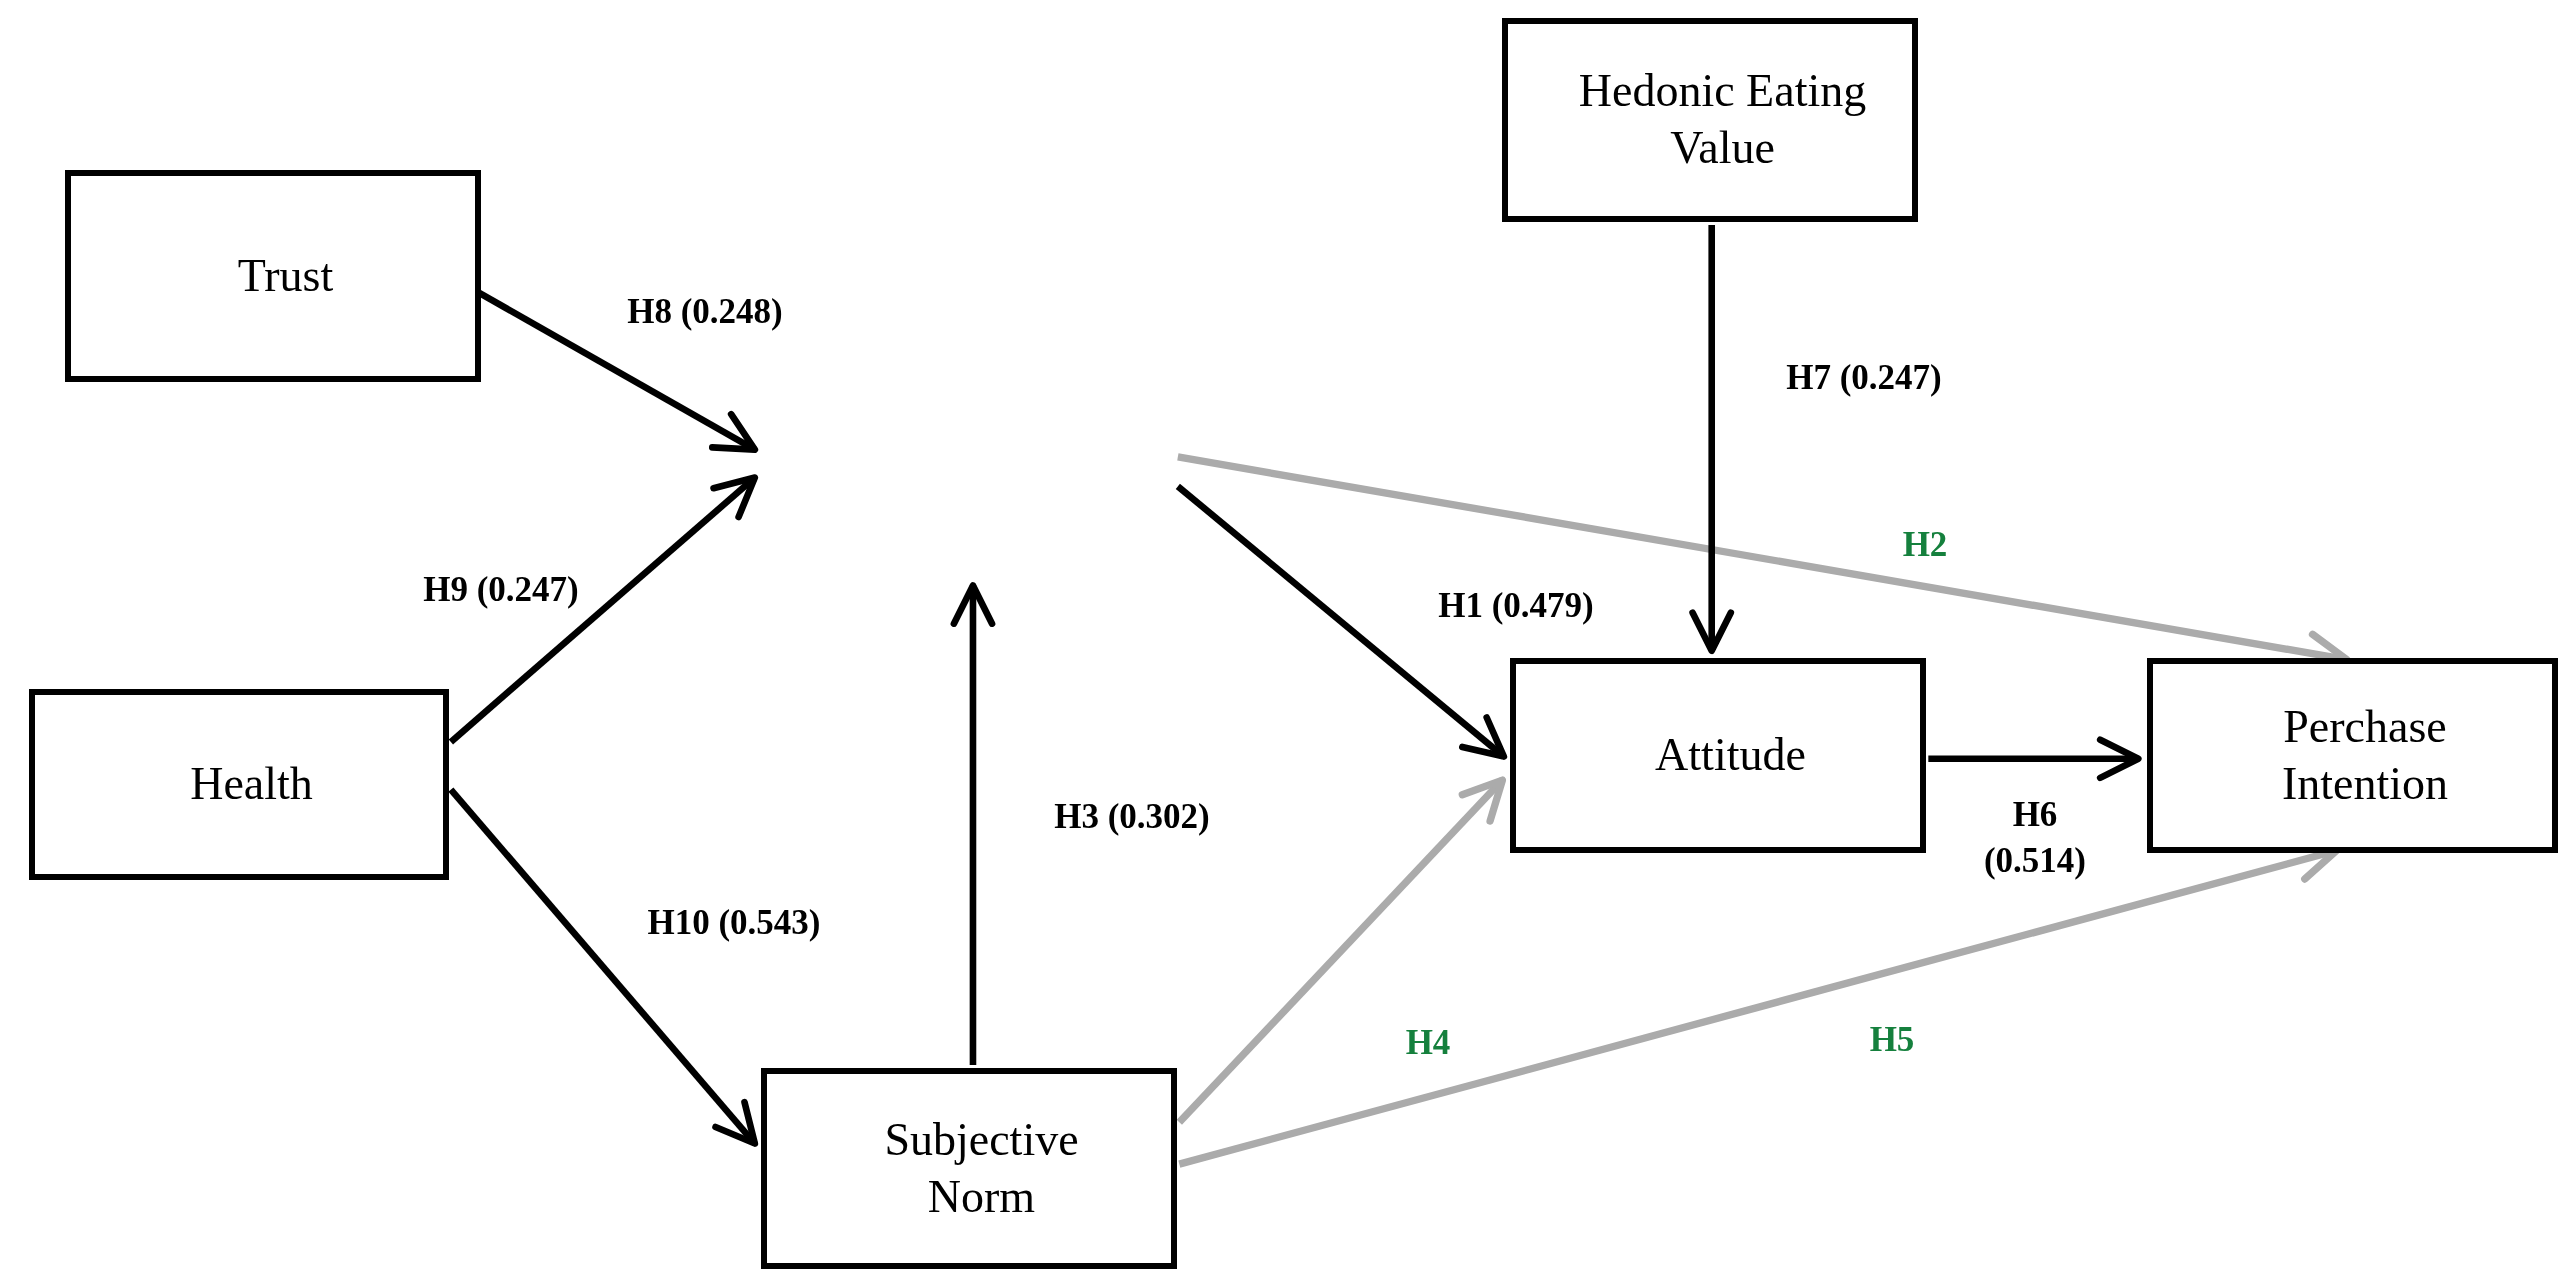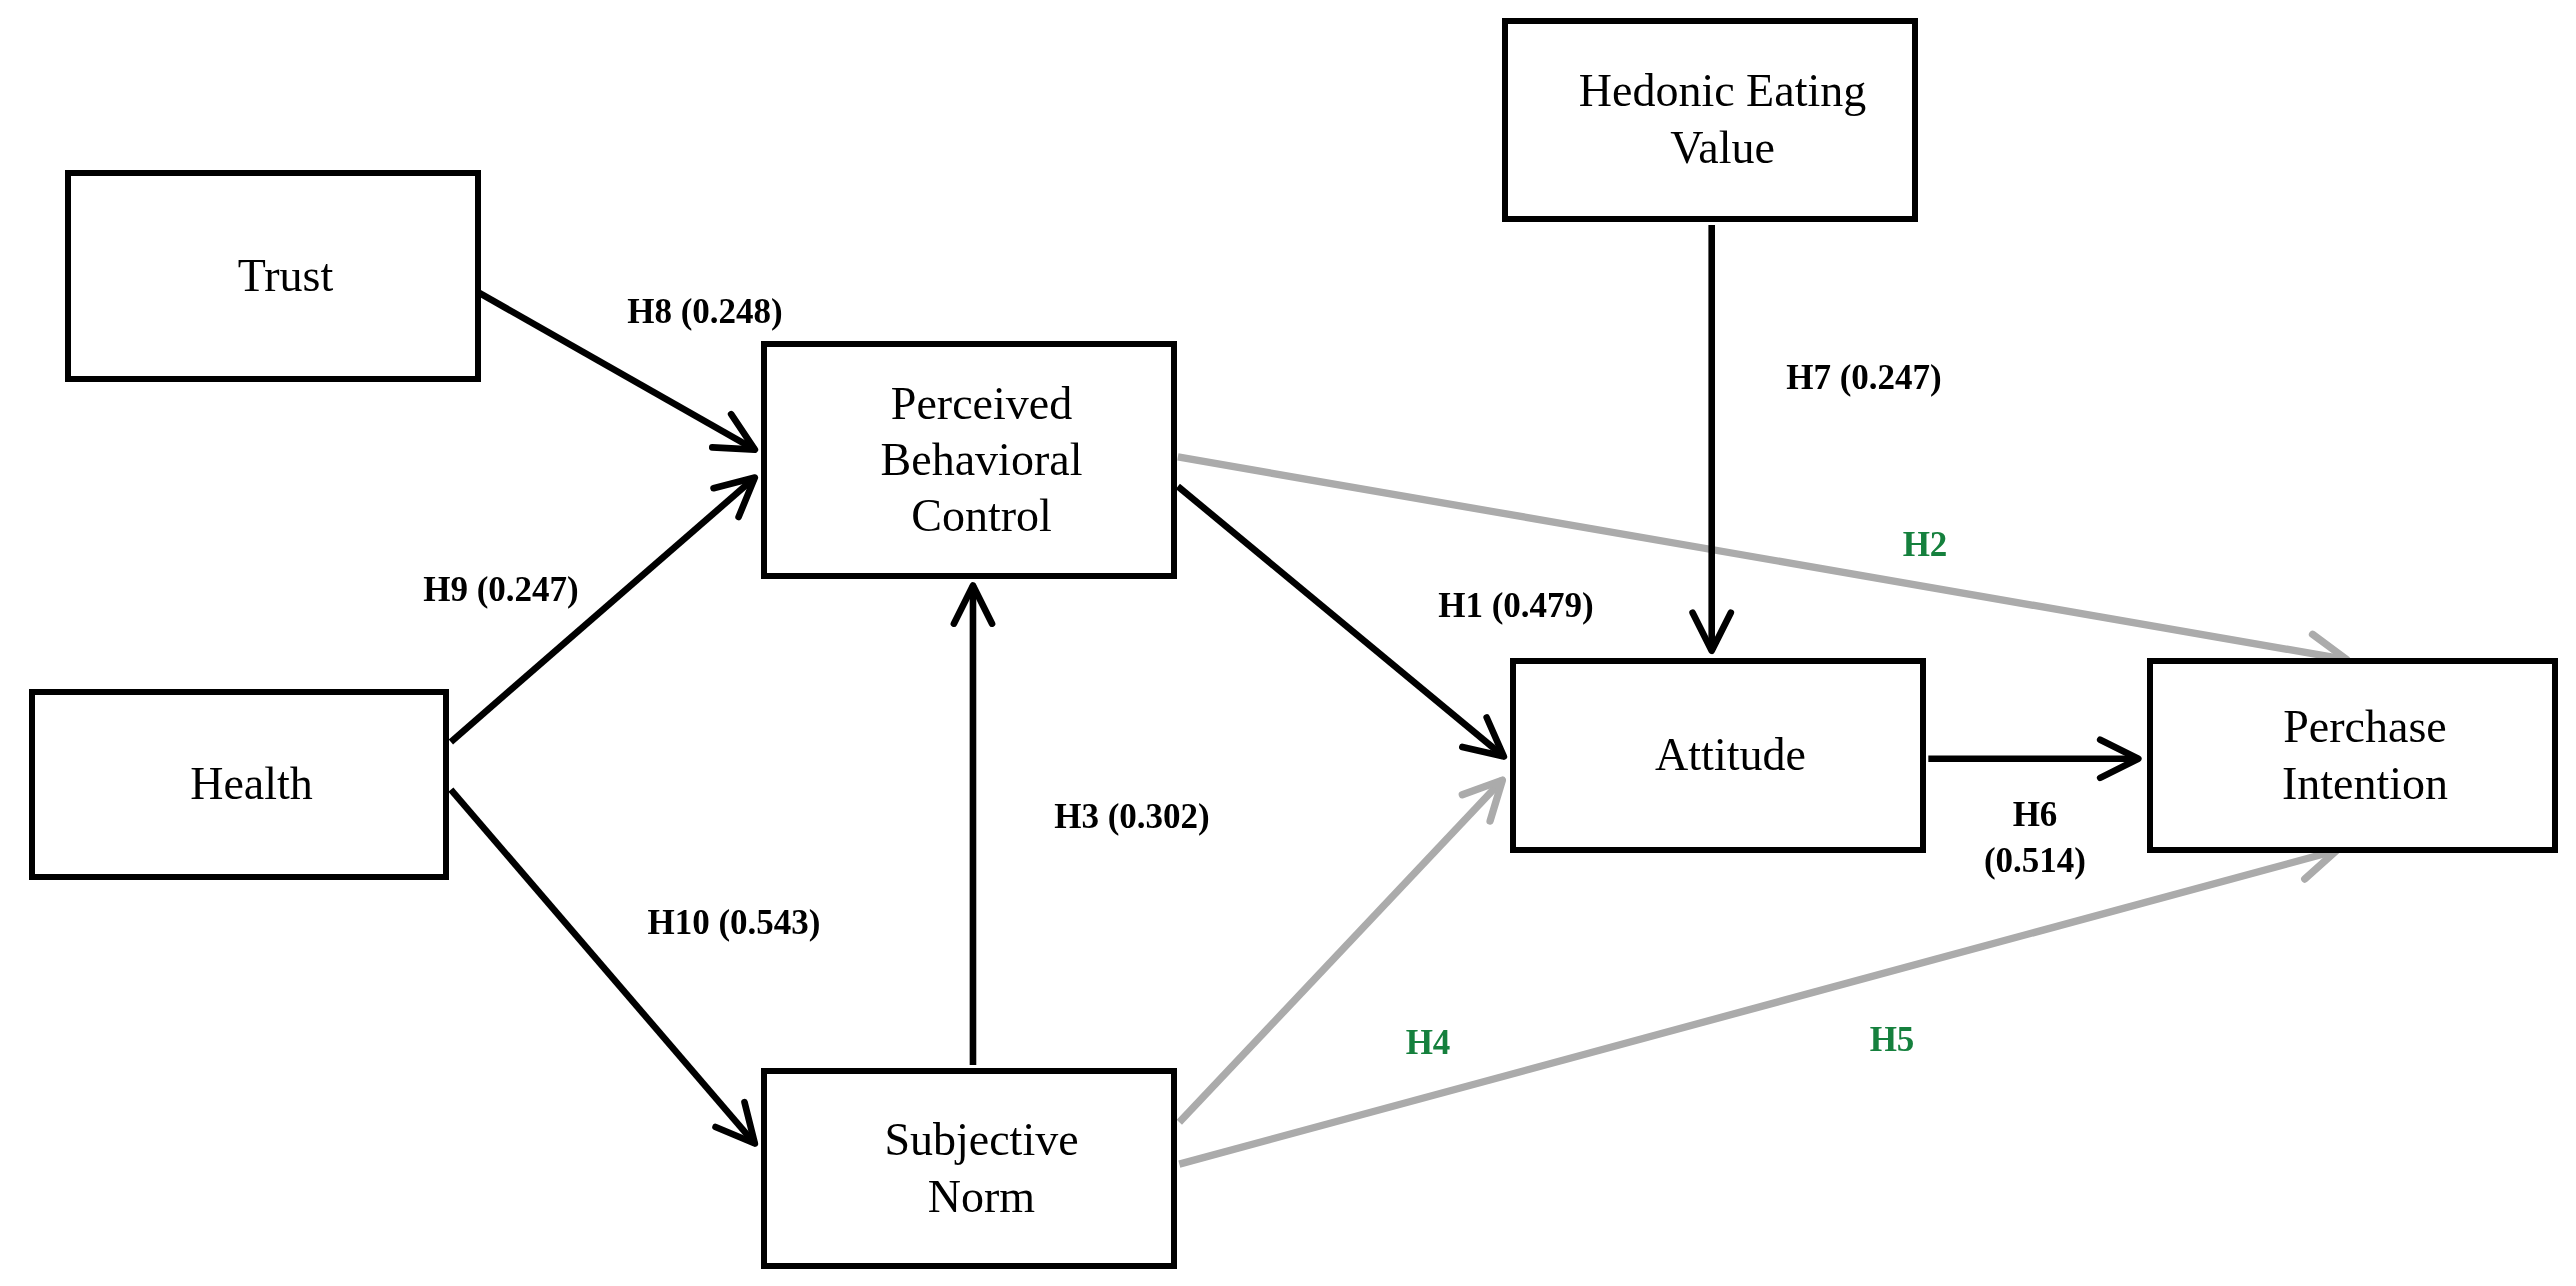--- a/index.html
+++ b/index.html
@@ -78,25 +78,20 @@
 
   <div class="node node-trust">
     <div>Trust</div>
   </div>
 
   <div class="node node-hedonic">
     <div>Hedonic Eating</div>
     <div>Value</div>
   </div>
 
-  <div class="node node-pbc">
-    <div>Perceived</div>
-    <div>Behavioral</div>
-    <div>Control</div>
-  </div>
 
   <div class="node node-health">
     <div>Health</div>
   </div>
 
   <div class="node node-purchase">
     <div>Perchase</div>
     <div>Intention</div>
   </div>
 

